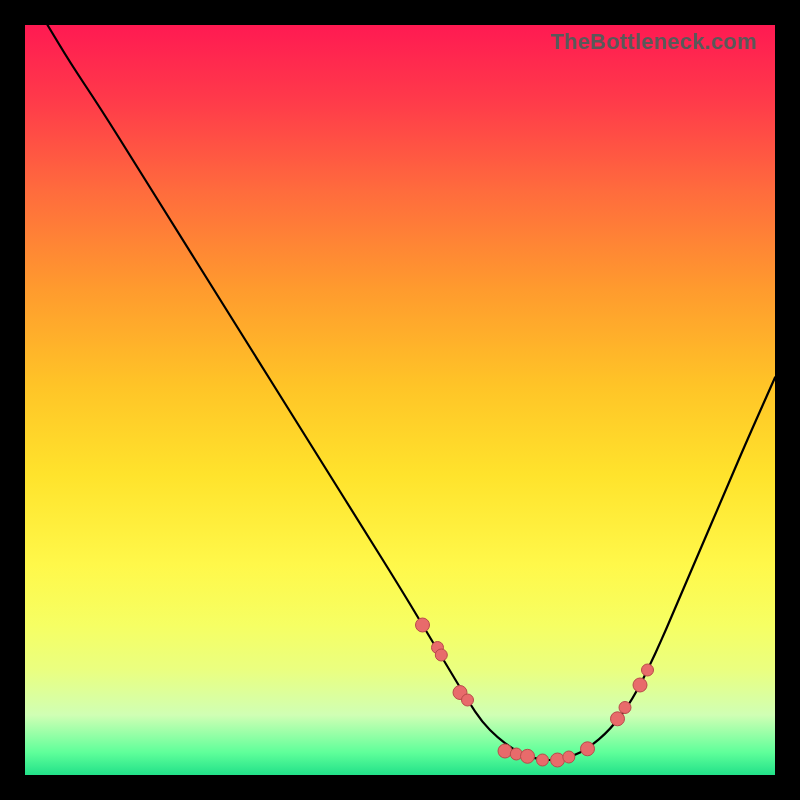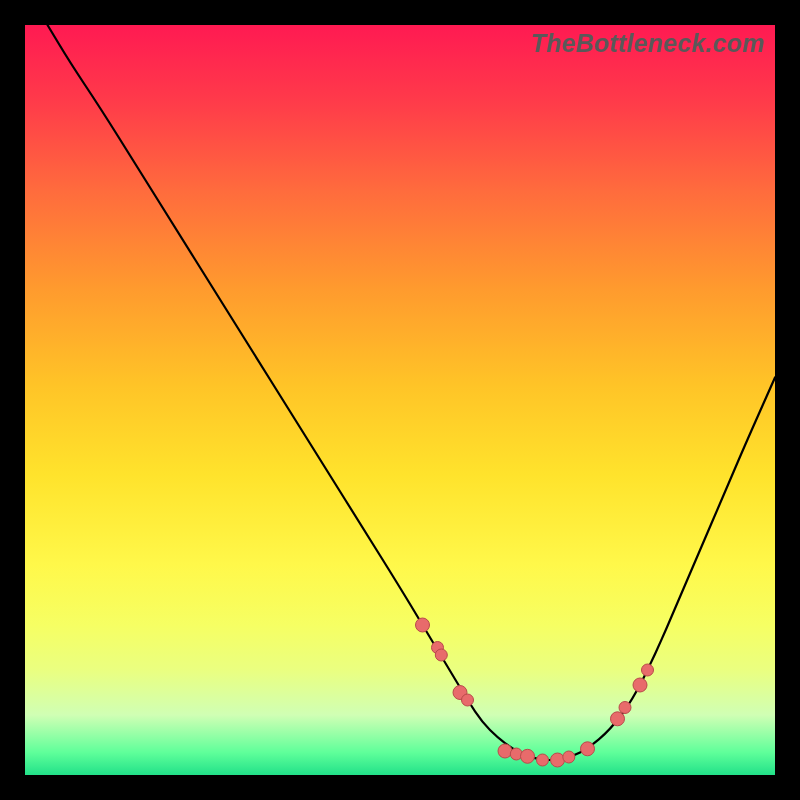--- a/index.html
+++ b/index.html
@@ -27,27 +27,26 @@
       #fff84a 72%,
       #f6ff63 80%,
       #eaff80 86%,
       #d0ffb4 92%,
       #5fff9a 97%,
       #22e189 100%);
   }
   .watermark {
     position: absolute;
     top: 4px;
-    right: 10px;
+    right: 18px;
     color: #595959;
-    font-size: 25px;
+    font-size: 22px;
     font-weight: 600;
     letter-spacing: 0.2px;
     user-select: none;
-    font-style: italic;
   }
   svg.plot {
     position: absolute;
     left: 0;
     top: 0;
     width: 750px;
     height: 750px;
     overflow: visible;
   }
   .curve {

